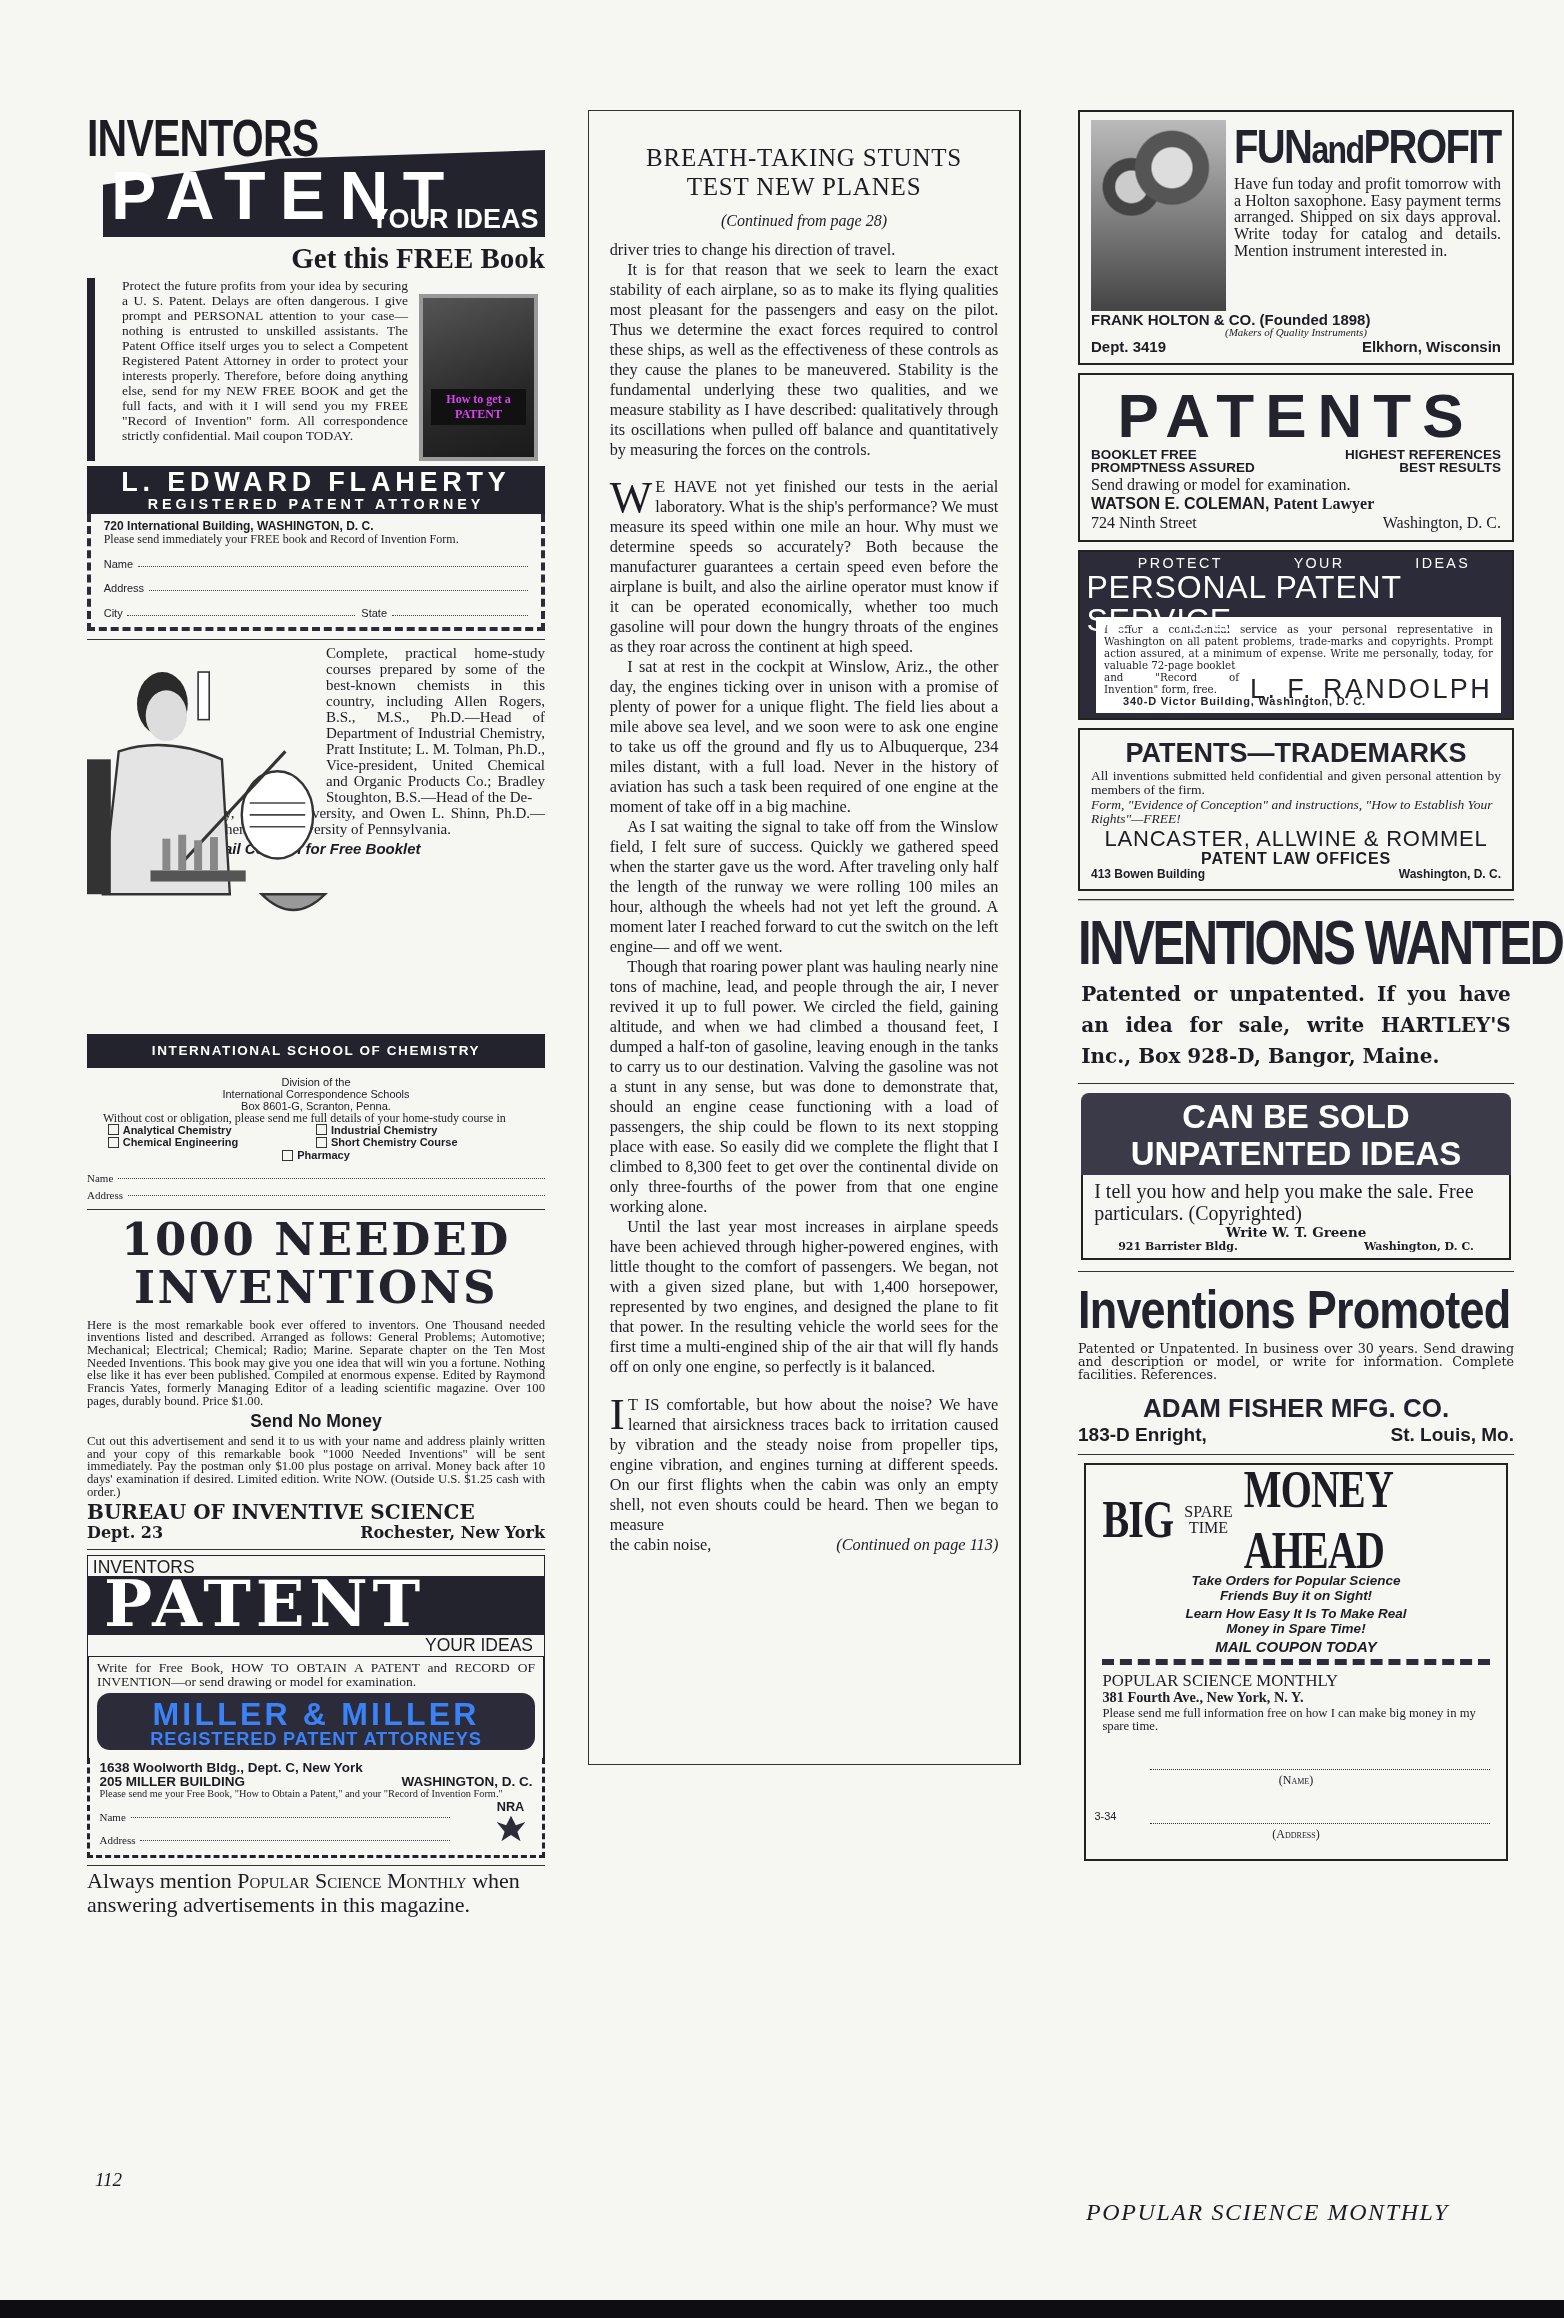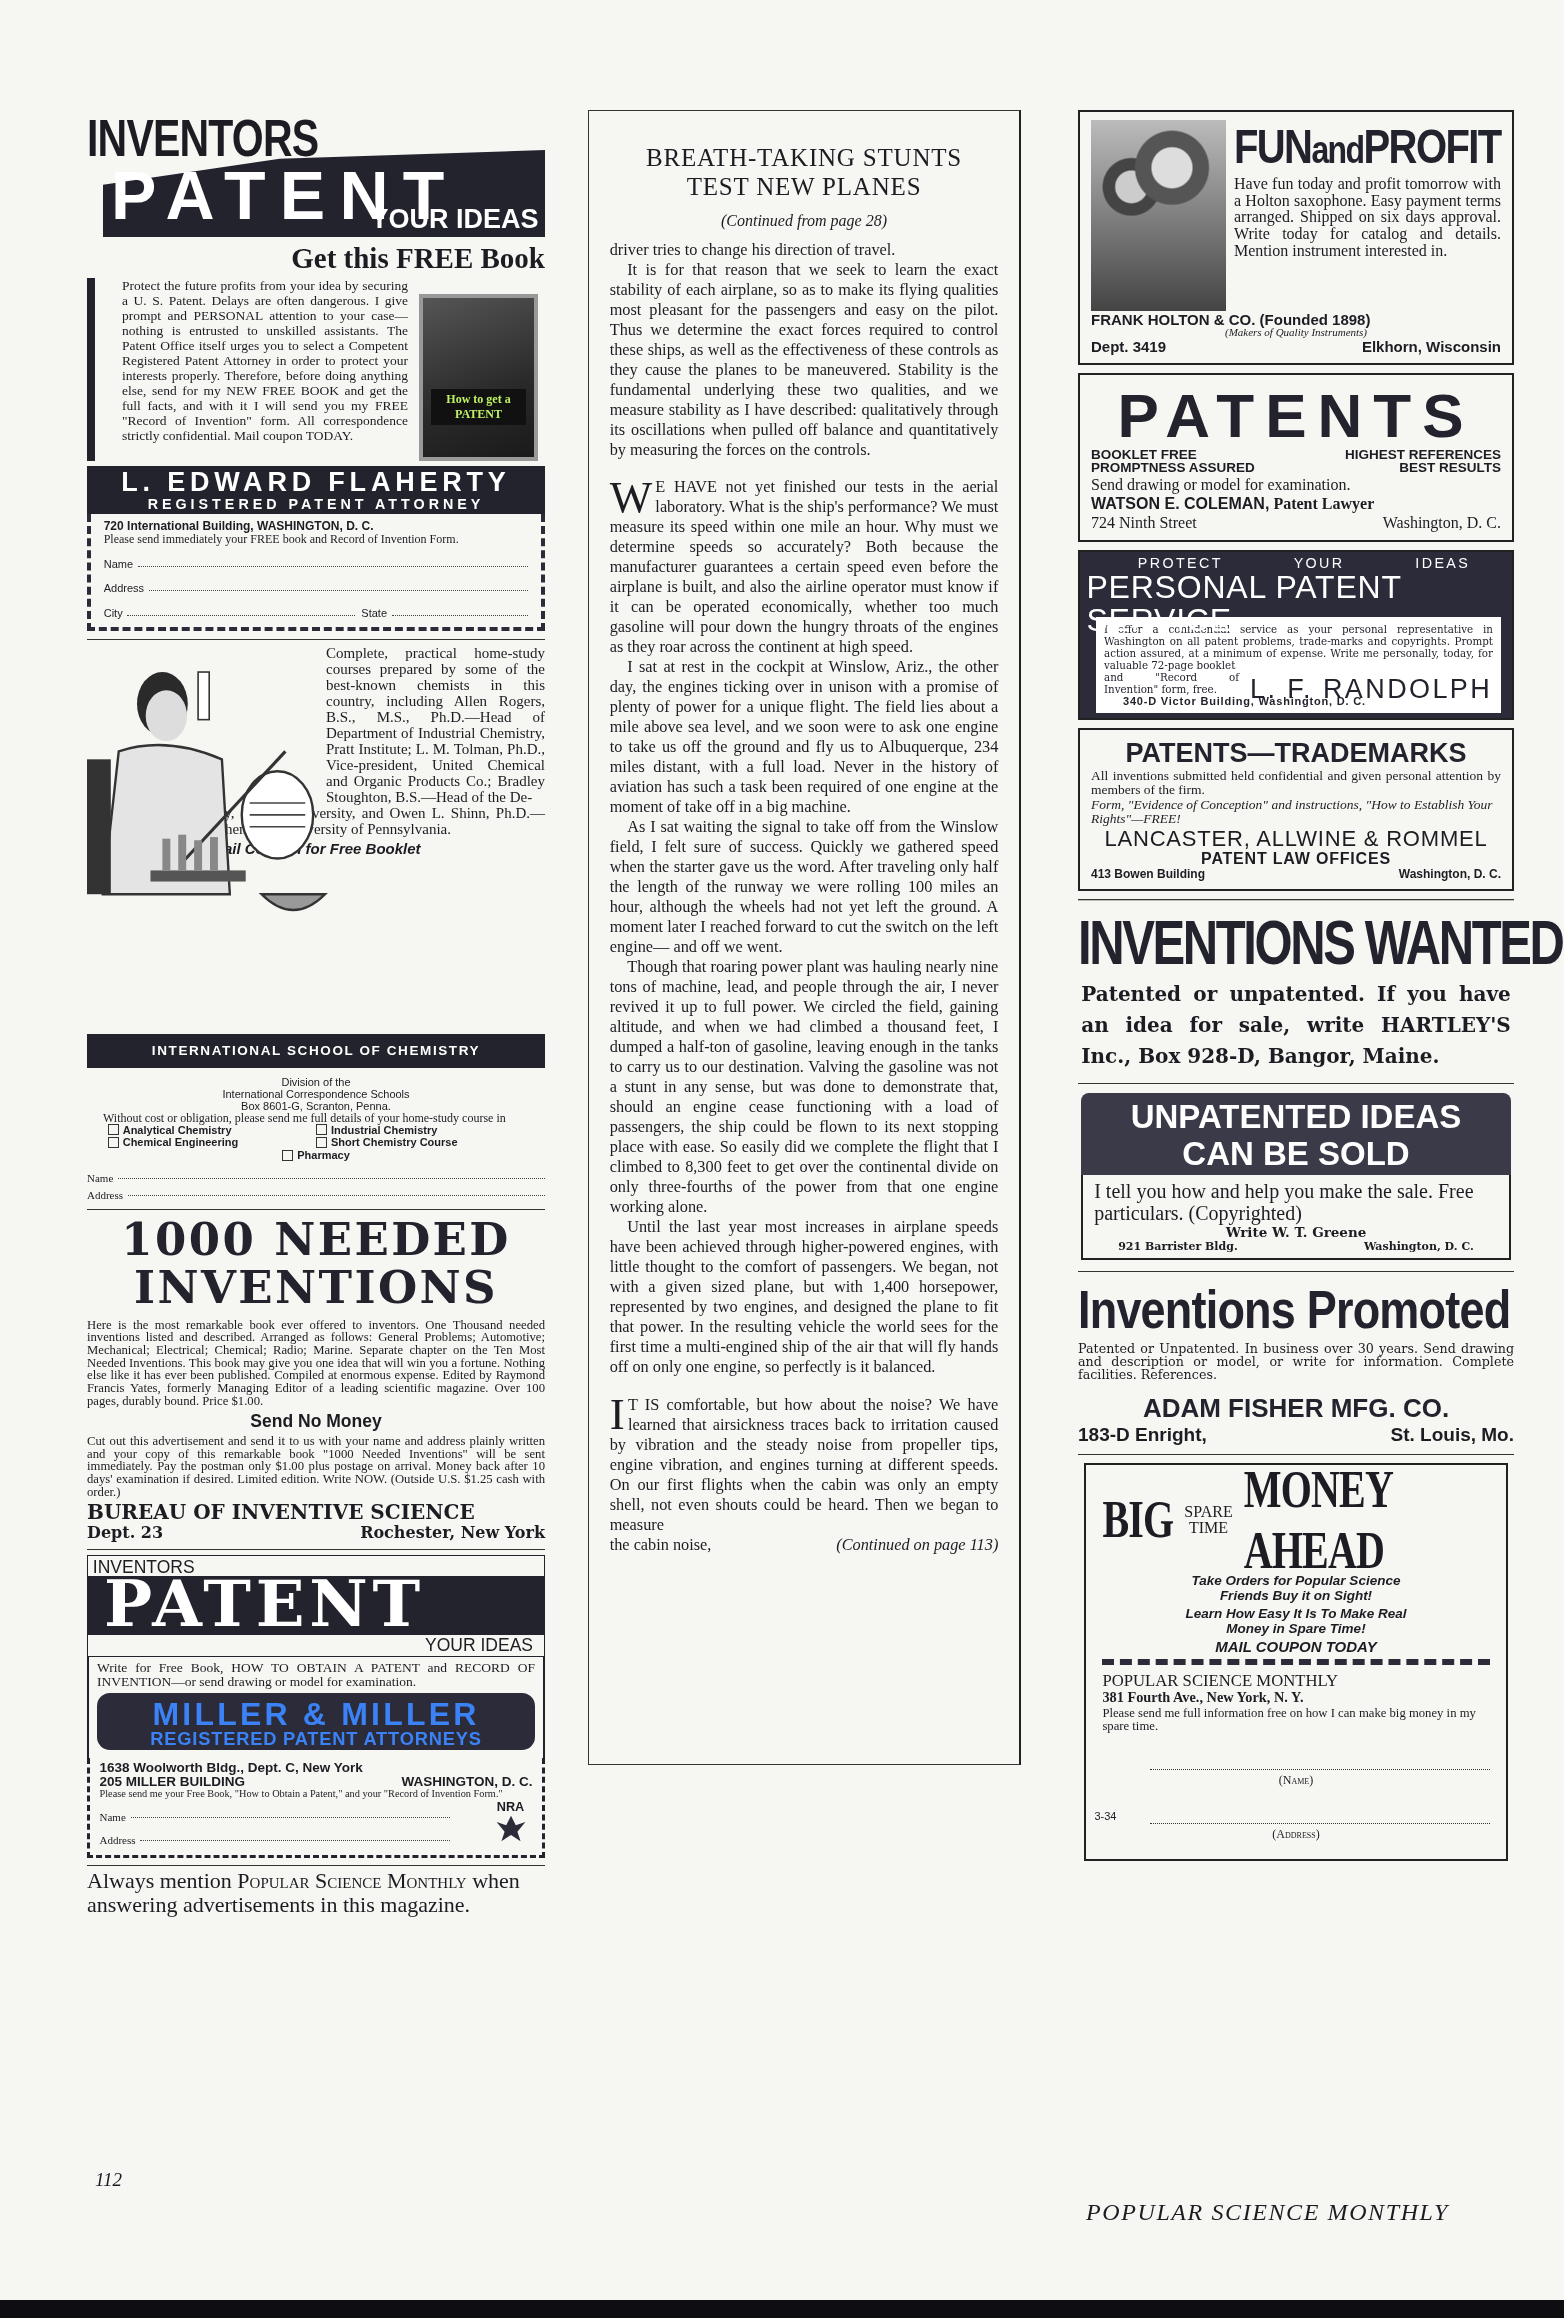--- a/index.html
+++ b/index.html
@@ -23,21 +23,21 @@
   
   .ad1-head { position: relative; height: 127px; }
   .ad1-inventors { font-family: "Liberation Sans", sans-serif; font-weight: 900; font-size: 41px; letter-spacing: -0.8px; transform: scaleY(1.25); transform-origin: left top; display: inline-block; }
   .ad1-banner { position: absolute; left: 16px; top: 40px; width: 442px; height: 87px; background: #23232e; clip-path: polygon(0 40%, 40% 10%, 100% 0, 100% 100%, 0 100%); }
   .ad1-patent { position: absolute; left: 24px; top: 46px; font-family: "Liberation Sans", sans-serif; font-weight: 900; font-size: 68px; color: #fff; letter-spacing: 14.3px; }
   .ad1-yourideas { position: absolute; right: 6.4px; top: 94px; font-family: "Liberation Sans", sans-serif; font-weight: 900; font-size: 27px; color: #fff; }
   .ad1-free { font-family: "Liberation Serif", serif; font-weight: bold; font-size: 29px; text-align: right; margin: 4.8px 0 3.2px; }
   .ad1-body { display: flex; gap: 11px; padding-left: 27px; border-left: 8px solid #23232e; }
   .ad1-text { font-size: 13.5px; line-height: 15px; width: 286px; }
   .book { width: 119px; height: 167px; background: linear-gradient(160deg, #555 0%, #2a2a2a 60%, #1a1a1a 100%); border: 4.8px solid #999; margin-top: 16px; position: relative; }
-  .book-title { position: absolute; bottom: 32px; left: 8px; right: 8px; color: #bef264; font-size: 12px; font-weight: bold; text-align: center; background: #111; padding: 3.2px 1.6px; }
+  .book-title { position: absolute; bottom: 32px; left: 8px; right: 8px; color: #d946ef; font-size: 12px; font-weight: bold; text-align: center; background: #111; padding: 3.2px 1.6px; }
   .flaherty-bar { background: #23232e; color: #fff; text-align: center; padding: 3.2px 0 1.6px; margin-top: 4.8px; }
   .flaherty-name { font-family: "Liberation Sans", sans-serif; font-weight: 900; font-size: 27px; letter-spacing: 4.8px; line-height: 27px; }
   .flaherty-sub { font-family: "Liberation Sans", sans-serif; font-weight: 900; font-size: 14.3px; letter-spacing: 4px; }
   .coupon-lines { font-size: 12px; line-height: 13.5px; }
   .coupon-lines .addr { font-family: "Liberation Sans", sans-serif; font-weight: bold; font-size: 12px; }
   .field { display: flex; font-family: "Liberation Sans", sans-serif; font-size: 11px; margin-top: 11px; }
 
   
   .chem { position: relative; height: 390px; margin-top: 8px; border-top: 1.6px solid #333; padding-top: 4.8px; }
   .chem-title { font-family: "Liberation Sans", sans-serif; font-weight: 900; font-size: 40px; letter-spacing: 4px; text-align: right; }
@@ -391,22 +391,22 @@
     </div>
   </section>
 
   <section>
     <div class="wanted-title ink">INVENTIONS WANTED</div>
     <p class="wanted-text">Patented or unpatented. If you have an idea for sale, write HARTLEY'S Inc., Box 928-D, Bangor, Maine.</p>
   </section>
 
   <section class="greene">
     <div class="greene-bar">
+      <div>CAN BE SOLD</div>
       <div>UNPATENTED IDEAS</div>
-      <div>CAN BE SOLD</div>
     </div>
     <div class="greene-body">
       <p class="greene-text">I tell you how and help you make the sale. Free particulars. (Copyrighted)</p>
       <div class="greene-write">Write W. T. Greene</div>
       <div class="row greene-row">
         <span>921 Barrister Bldg.</span>
         <span>Washington, D. C.</span>
       </div>
     </div>
   </section>

